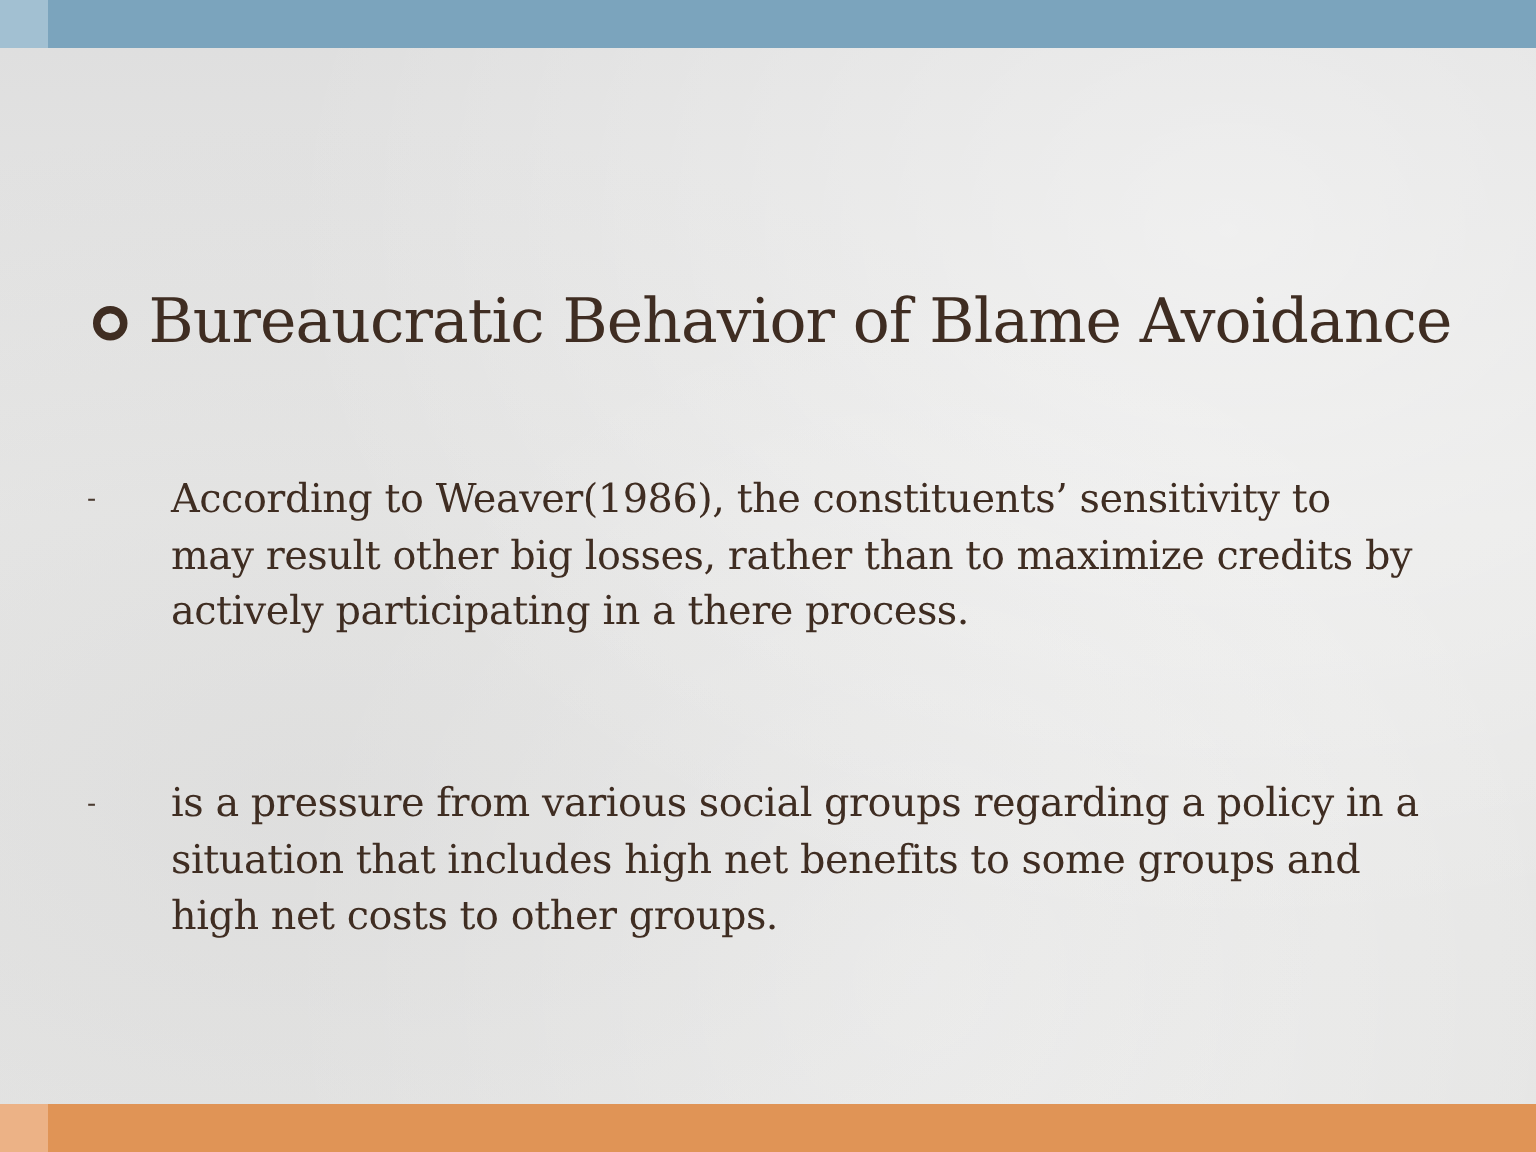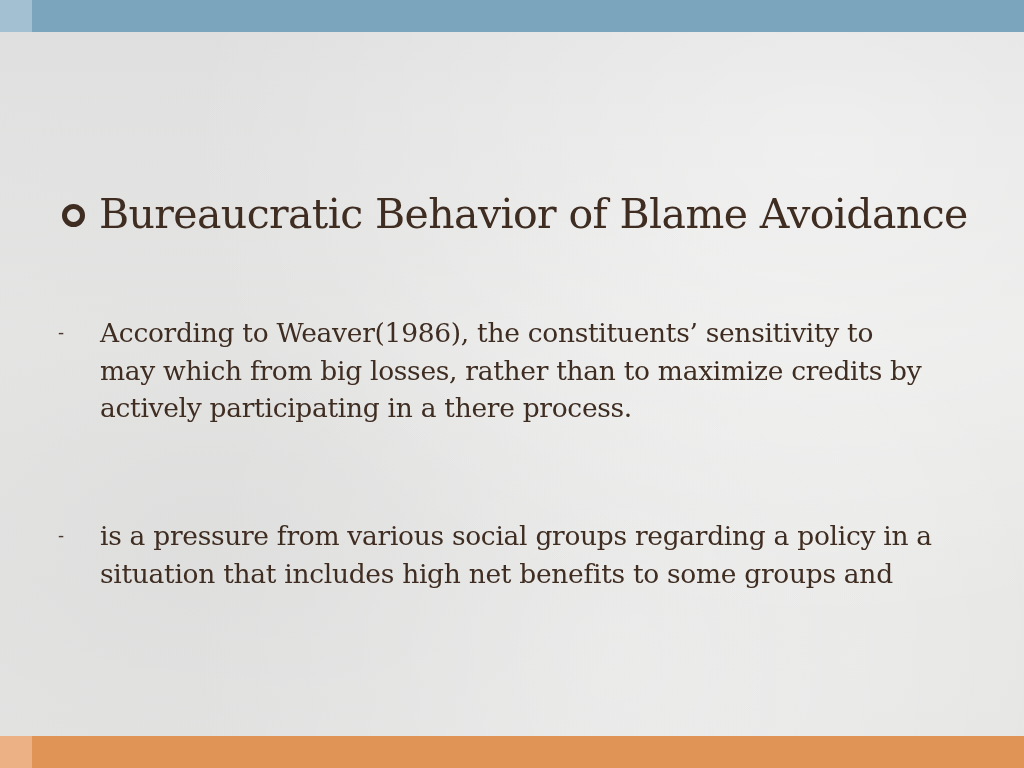--- a/index.html
+++ b/index.html
@@ -75,20 +75,21 @@
       position: absolute;
       left: 100px;
       width: 880px;
       font-size: 26.5px;
       line-height: 37.5px;
       letter-spacing: -0.3px;
     }
     .para .line {
       display: block;
       white-space: nowrap;
+      margin-left: 14px;
     }
     .para-dash {
       position: absolute;
       left: -42px;
       top: 0;
       font-size: 18px;
       line-height: 37.5px;
       color: #4a3a30;
     }
     #para1 { top: 314px; }
@@ -103,25 +104,26 @@
 
 <div class="content">
   <div class="title-row">
     <span class="title-bullet"></span>
     <span class="title-text">Bureaucratic Behavior of Blame Avoidance</span>
   </div>
 
   <div class="para" id="para1">
     <span class="para-dash">-</span>
     <span class="line">According to Weaver(1986), the constituents’ sensitivity to</span>
-    <span class="line">may which from big losses, rather than to maximize credits by</span>
+    <span class="line">may result other big losses, rather than to maximize credits by</span>
     <span class="line">actively participating in a there process.</span>
   </div>
 
   <div class="para" id="para2">
     <span class="para-dash">-</span>
     <span class="line">is a pressure from various social groups regarding a policy in a</span>
     <span class="line">situation that includes high net benefits to some groups and</span>
+    <span class="line">high net costs to other groups.</span>
   </div>
 </div>
 
 <div class="bottom-bar"></div>
 <div class="bottom-bar-accent"></div>
 
 </body></html>

